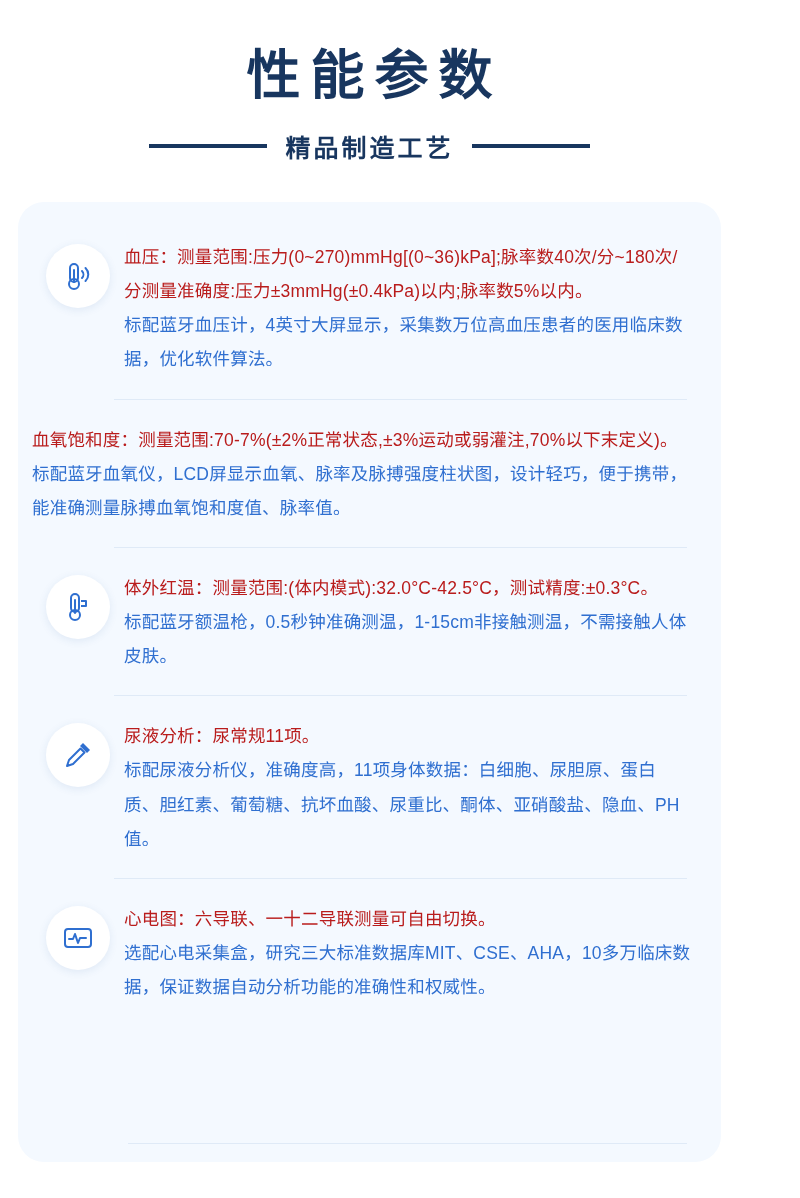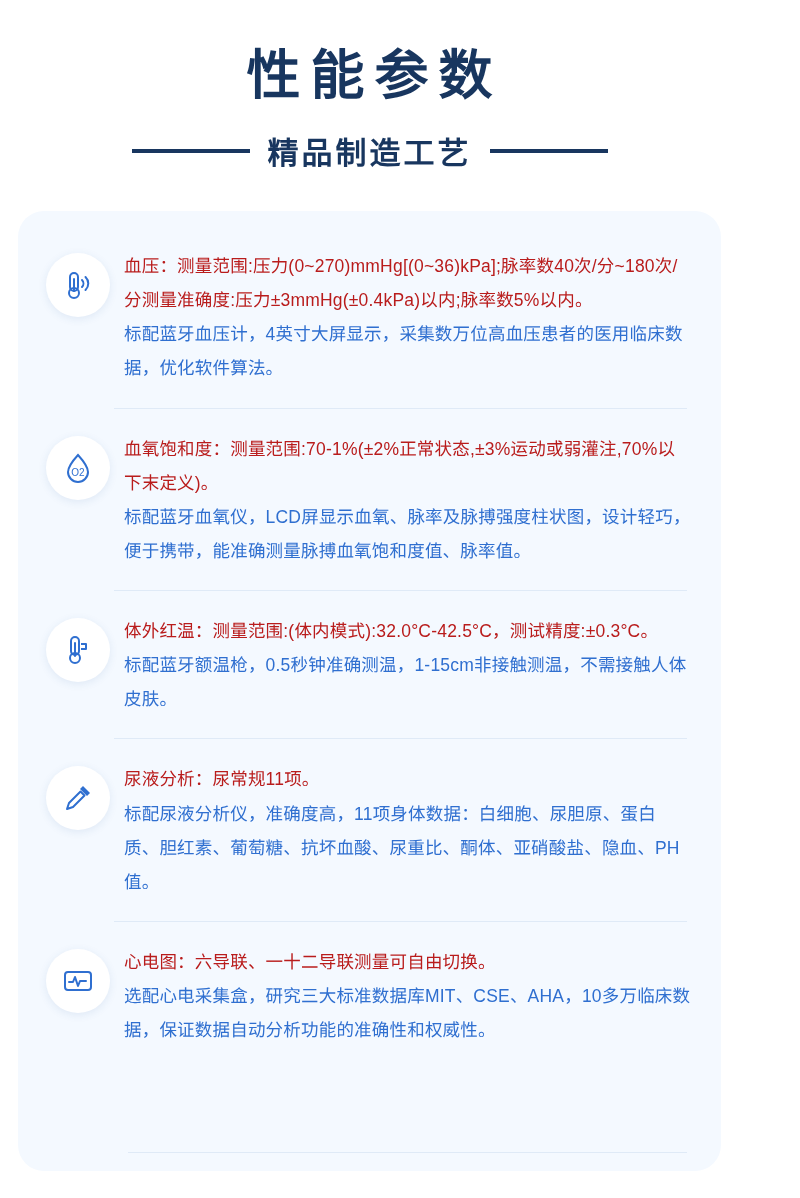--- a/index.html
+++ b/index.html
@@ -41,21 +41,21 @@
     justify-content: center;
     margin-top: 22px;
     gap: 18px;
   }
   .header-rule {
     width: 118px;
     height: 4px;
     background: #18365f;
   }
   .header-subtitle {
-    font-size: 31px;
+    font-size: 25px;
     font-weight: bold;
     letter-spacing: 3px;
     color: #18365f;
     white-space: nowrap;
   }
 
   
   .card {
     position: relative;
     margin: 38px 18px 0 18px;
@@ -161,30 +161,22 @@
             </svg>
           </div>
         </div>
         <div class="text-cell">
           <div class="text-line bold-lead">血压：测量范围:压力(0~270)mmHg[(0~36)kPa];脉率数40次/分~180次/分测量准确度:压力±3mmHg(±0.4kPa)以内;脉率数5%以内。</div>
           <div class="text-line">标配蓝牙血压计，4英寸大屏显示，采集数万位高血压患者的医用临床数据，优化软件算法。</div>
         </div>
       </div>
 
       <div class="row">
-        <div class="icon-cell">
-          <div class="icon-badge">
-            <svg width="34" height="34" viewBox="0 0 34 34" fill="none">
-              <path d="M17 4 C17 4 7 15 7 21 a10 10 0 0 0 20 0 C27 15 17 4 17 4 Z" stroke="#2f6fd0" stroke-width="2" fill="none"></path>
-              <text x="17" y="25" text-anchor="middle" font-size="10" font-family="Liberation Sans, sans-serif" fill="#2f6fd0">O2</text>
-            </svg>
-          </div>
-        </div>
-        <div class="text-cell">
-          <div class="text-line bold-lead">血氧饱和度：测量范围:70-1%(±2%正常状态,±3%运动或弱灌注,70%以下末定义)。</div>
+        <div class="text-cell">
+          <div class="text-line bold-lead">血氧饱和度：测量范围:70-7%(±2%正常状态,±3%运动或弱灌注,70%以下末定义)。</div>
           <div class="text-line">标配蓝牙血氧仪，LCD屏显示血氧、脉率及脉搏强度柱状图，设计轻巧，便于携带，能准确测量脉搏血氧饱和度值、脉率值。</div>
         </div>
       </div>
 
       <div class="row">
         <div class="icon-cell">
           <div class="icon-badge">
             <svg width="34" height="34" viewBox="0 0 34 34" fill="none">
               <rect x="10" y="4" width="8" height="18" rx="4" stroke="#2f6fd0" stroke-width="2"></rect>
               <circle cx="14" cy="25" r="5" stroke="#2f6fd0" stroke-width="2"></circle>

